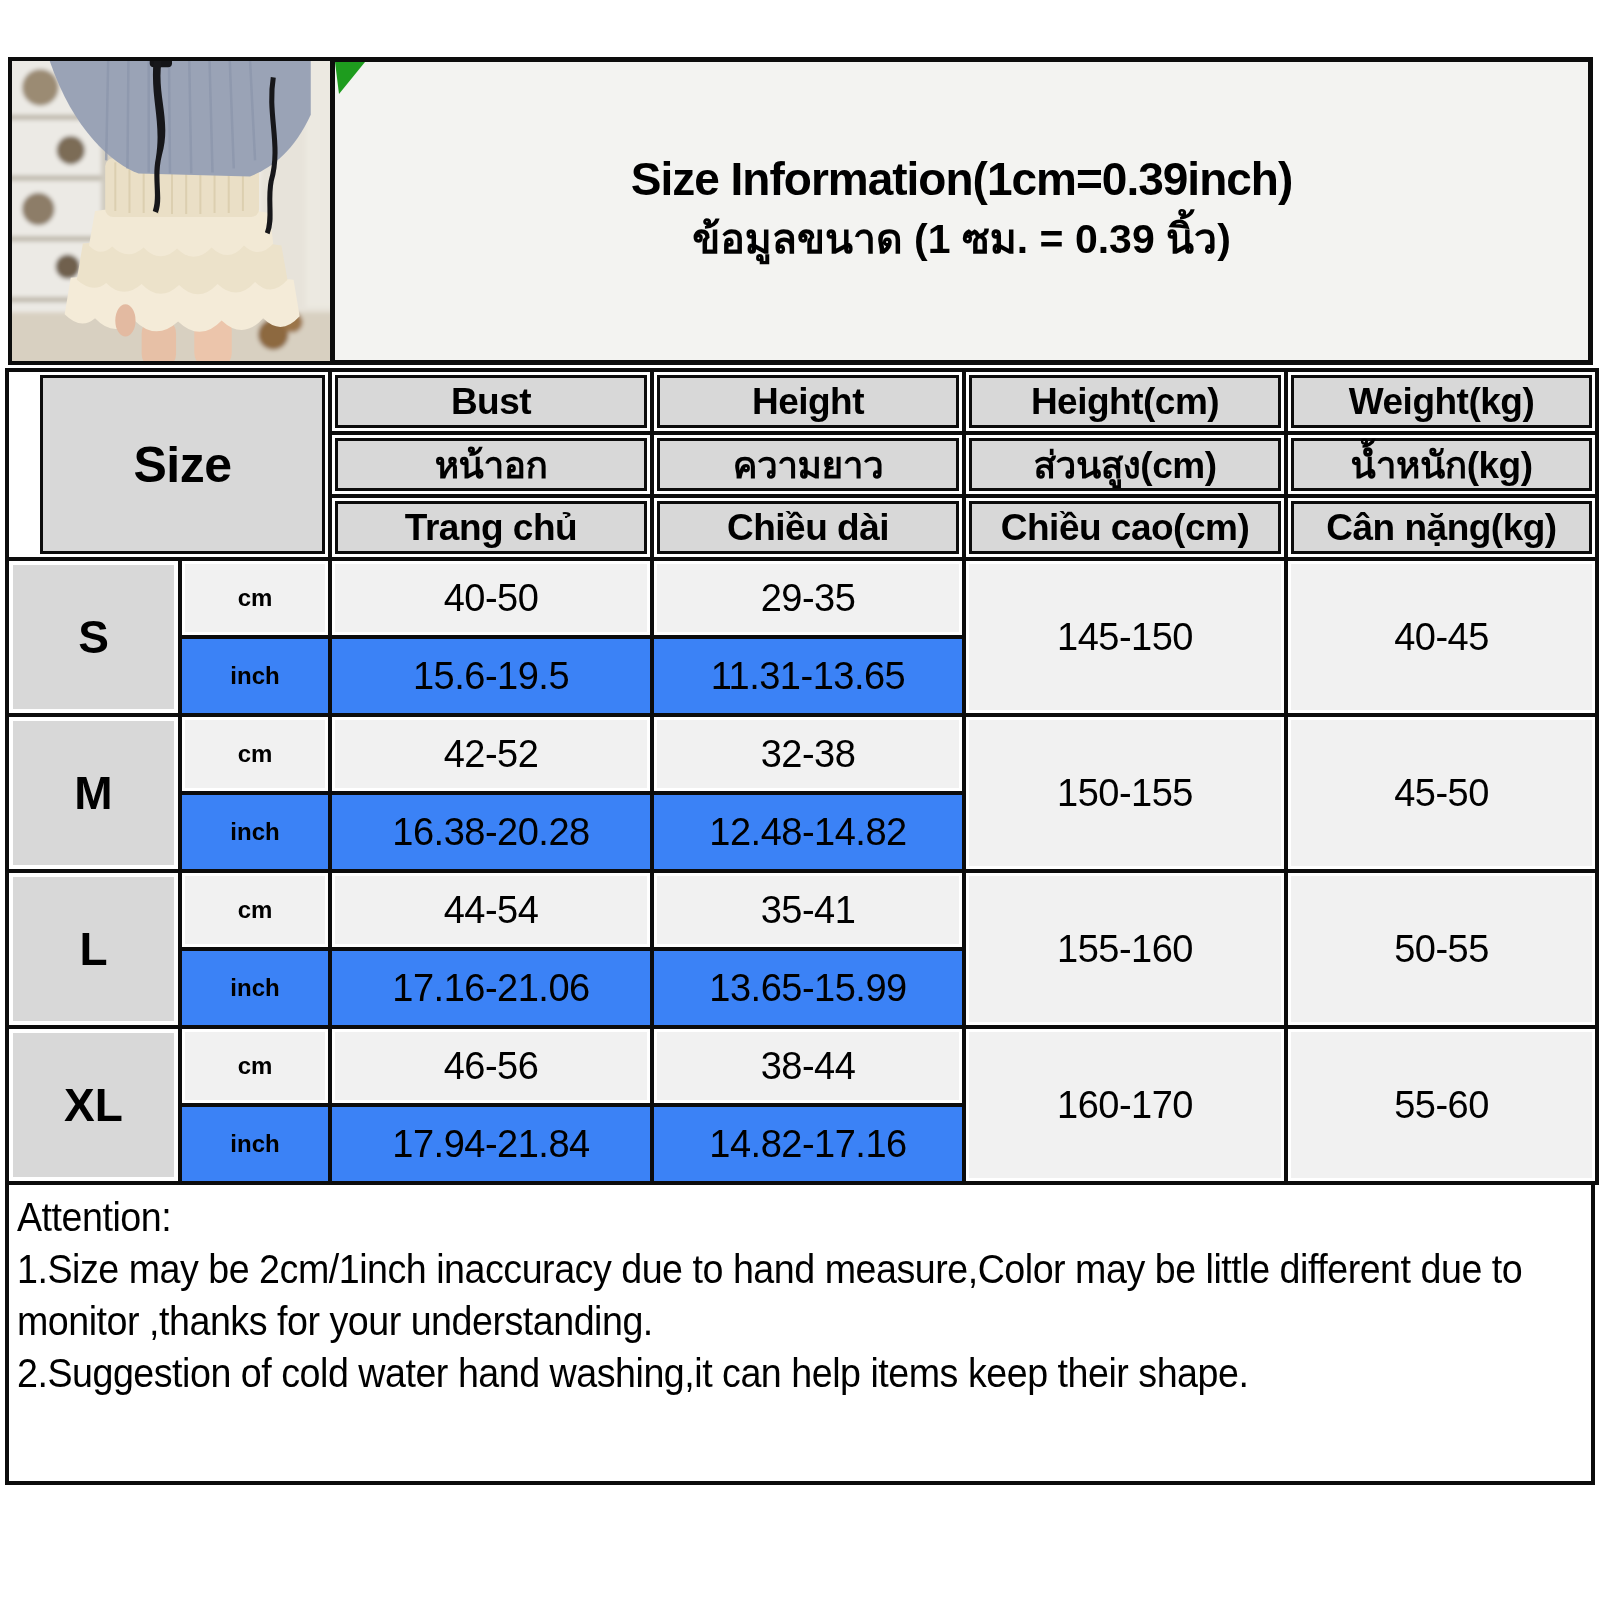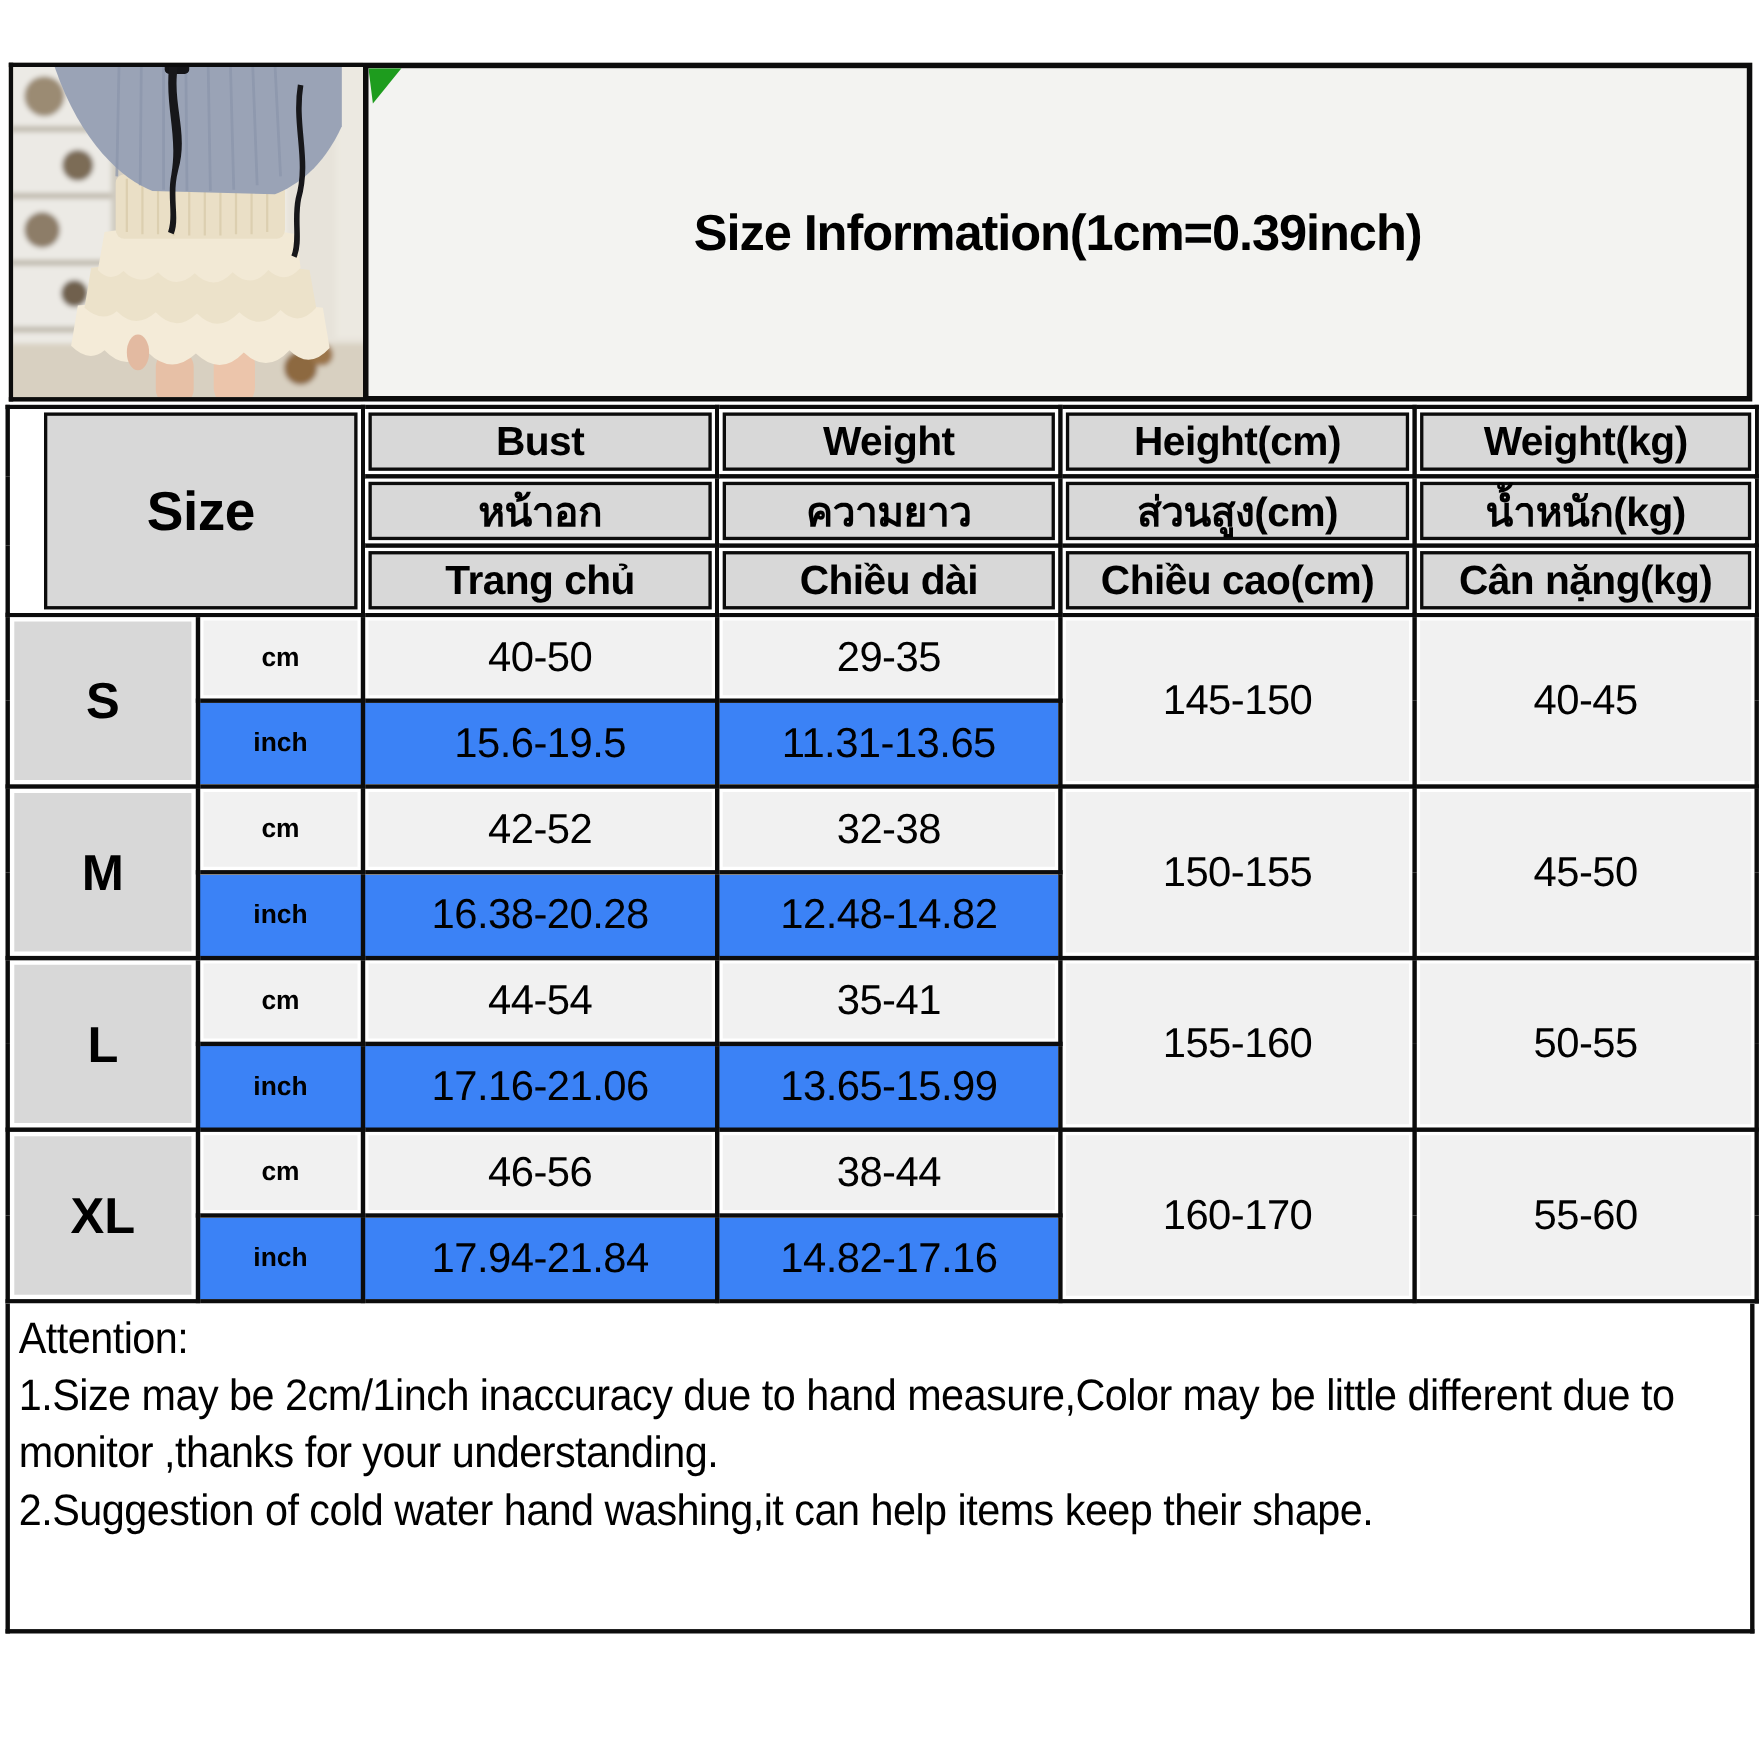--- a/index.html
+++ b/index.html
@@ -145,20 +145,21 @@
           <ellipse cx="112" cy="258" rx="10" ry="16" fill="#e3baa1"></ellipse>
         </g>
       </svg>
     </div>
 
     <div class="header-box">
       <svg class="corner-flag" viewBox="0 0 34 34">
         <polygon points="0,0 30,0 4,32" fill="#1e9c1e"></polygon>
       </svg>
       <div class="title-en">Size Information(1cm=0.39inch)</div>
+      <div class="title-th">ข้อมูลขนาด (1 ซม. = 0.39 นิ้ว)</div>
     </div>
   </div>
 
   <div class="lower">
     <table class="size-table">
       <colgroup>
         <col style="width:173px">
           <col style="width:150px">
           <col style="width:322px">
         <col style="width:312px">
@@ -168,21 +169,21 @@
 
       <tbody>
           <tr class="r-hdr">
         <td class="hcell" colspan="2" rowspan="3">
           <div class="hbox size-box">Size</div>
         </td>
         <td class="hcell">
               <div class="hbox">Bust</div>
             </td>
         <td class="hcell">
-              <div class="hbox">Weight</div>
+              <div class="hbox">Height</div>
             </td>
         <td class="hcell">
               <div class="hbox">Height(cm)</div>
             </td>
         <td class="hcell">
               <div class="hbox">Weight(kg)</div>
             </td>
       </tr>
       <tr class="r-hdr">
         <td class="hcell">

